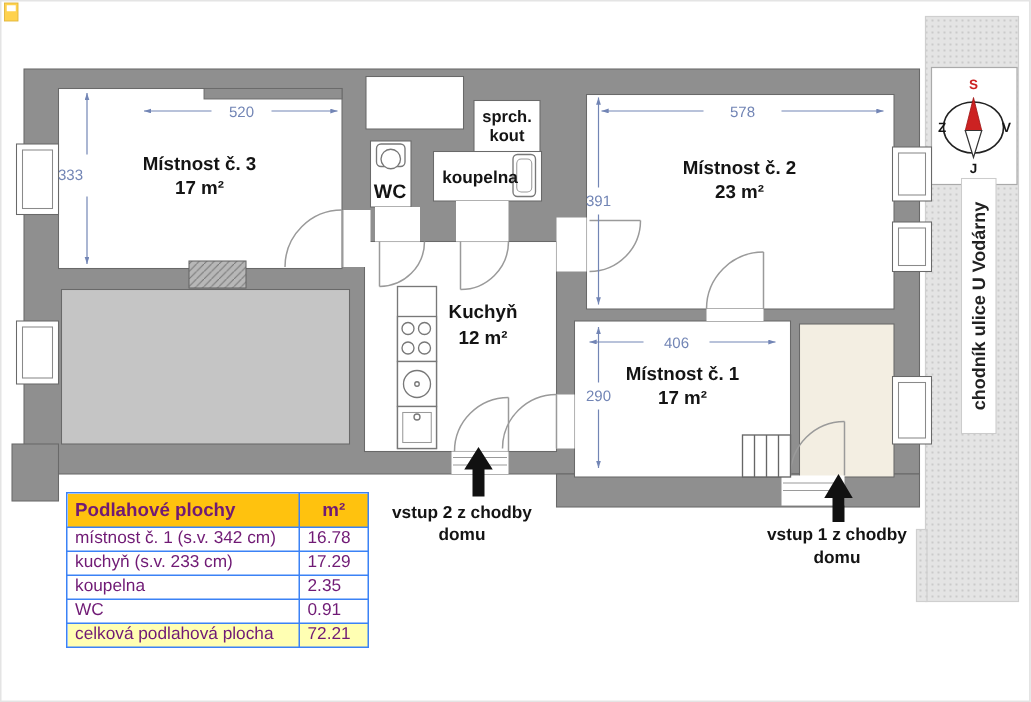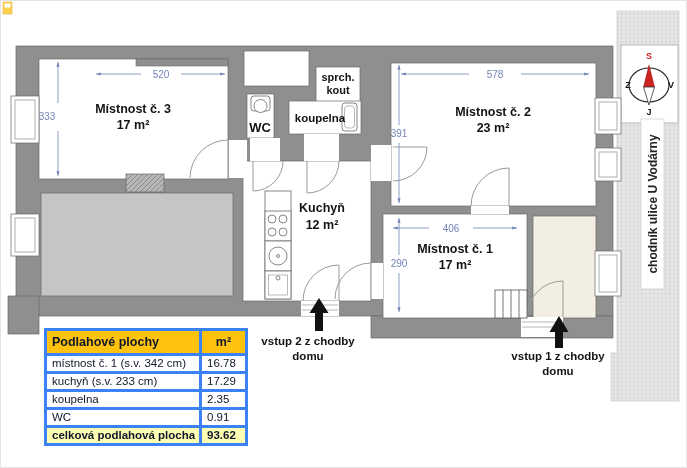--- a/index.html
+++ b/index.html
@@ -13,28 +13,28 @@
   .t-bath{font:bold 11.5px "Liberation Sans",sans-serif;fill:#141414;text-anchor:middle;}
   .t-sprch{font:bold 11px "Liberation Sans",sans-serif;fill:#141414;text-anchor:middle;}
   .t-dim{font:10px "Liberation Sans",sans-serif;fill:#7285b5;text-anchor:middle;}
   .t-entry{font:bold 11.5px "Liberation Sans",sans-serif;fill:#141414;text-anchor:middle;}
   .t-street{font:bold 12px "Liberation Sans",sans-serif;fill:#222;text-anchor:middle;}
   .t-comp{font:bold 9px "Liberation Sans",sans-serif;text-anchor:middle;}
 
   
   .areas-table{position:absolute;left:43px;top:327px;width:201px;}
   .areas-table table{border-collapse:collapse;width:100%;table-layout:fixed;}
-  .areas-table th,.areas-table td{border:3px solid #3b82f6;font-size:11.5px;line-height:13px;
-      padding:1px 5px;white-space:nowrap;overflow:hidden;color:#0f172a;}
+  .areas-table th,.areas-table td{border:1px solid #3b82f6;font-size:11.5px;line-height:13px;
+      padding:1px 5px;white-space:nowrap;overflow:hidden;color:#701a75;}
   .areas-table col.c-label{width:155px;} .areas-table col.c-val{width:46px;}
   .areas-table thead th{background:#ffc20e;font-size:12.5px;font-weight:bold;text-align:left;
       height:20px;vertical-align:middle;}
   .areas-table thead th.unit{text-align:center;}
   .areas-table td.v{text-align:left;}
-  .areas-table tr.total td{background:#ffffb3;font-weight:bold;}
+  .areas-table tr.total td{background:#ffffb3;font-weight:normal;}
 </style>
 </head>
 <body>
 
 <div class="stage">
 
 <svg class="plan-svg" width="687" height="468" viewBox="0 0 687 468">
   <defs>
     <pattern id="dots" width="4" height="4" patternUnits="userSpaceOnUse">
       <rect width="4" height="4" fill="#e4e4e4"></rect>
@@ -251,19 +251,19 @@
       <tr>
         <td>koupelna</td>
         <td class="v">2.35</td>
       </tr>
       <tr>
         <td>WC</td>
         <td class="v">0.91</td>
       </tr>
       <tr class="total">
         <td>celková podlahová plocha</td>
-        <td class="v">93.62</td>
+        <td class="v">72.21</td>
       </tr>
     </tbody>
   </table>
 </div>
 
 </div>
 
 </body></html>

